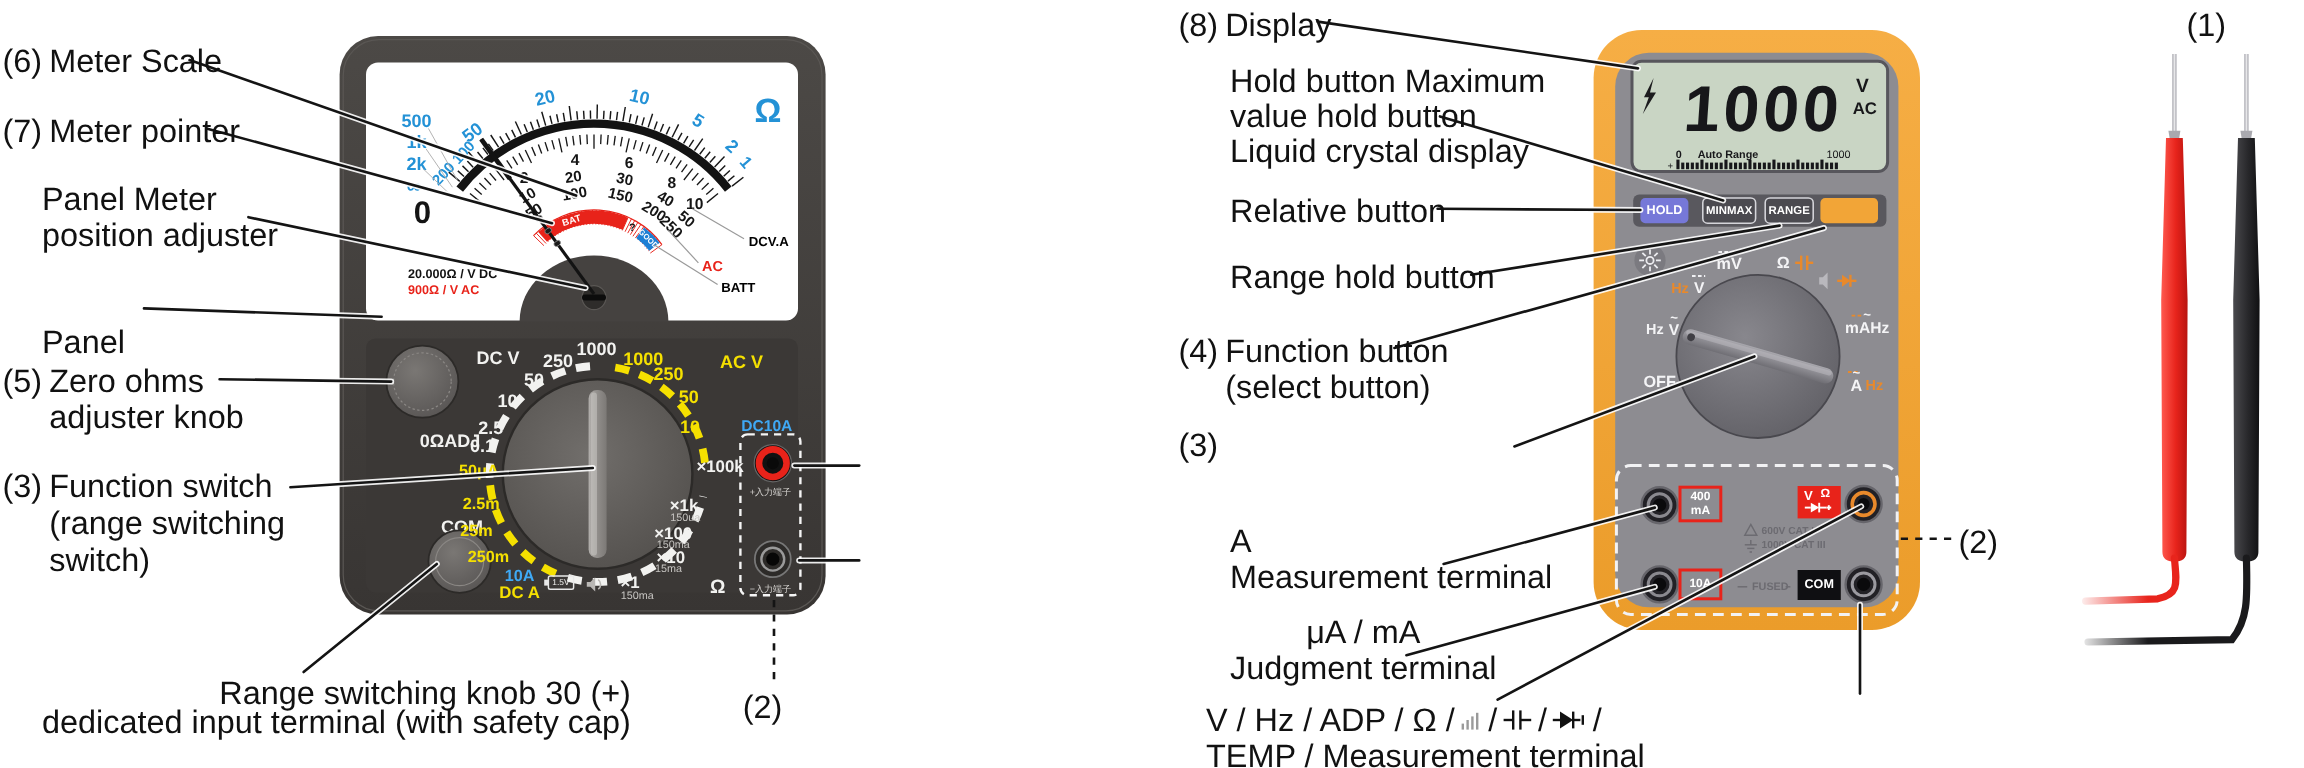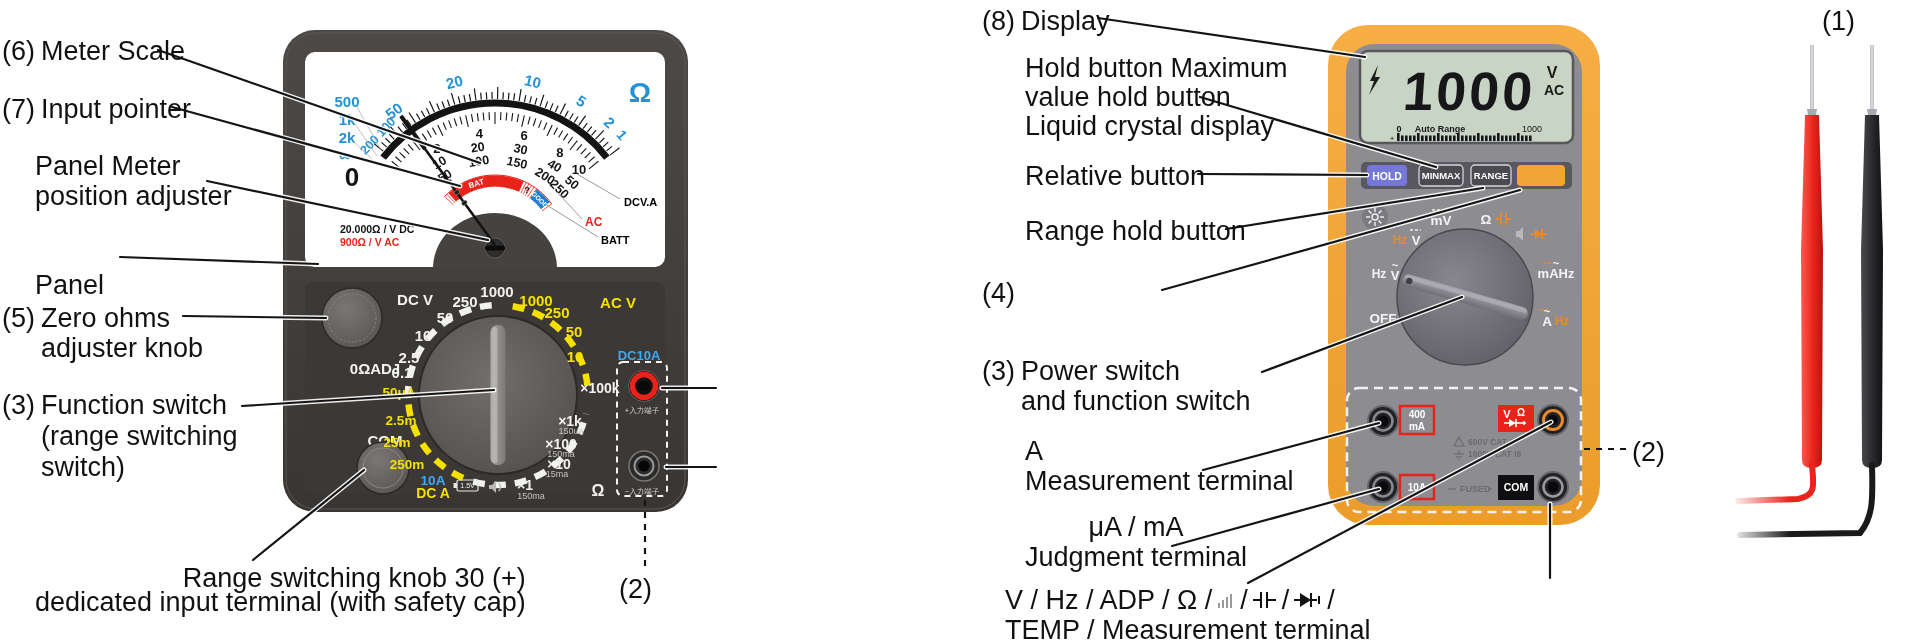--- a/index.html
+++ b/index.html
@@ -624,21 +624,21 @@
       <line x1="1584" y1="449" x2="1627" y2="449"></line>
     </g>
   </svg>
 
   <div class="callout" style="left:2px;top:36px;">
     <span class="num">(6)</span>
     <span>Meter Scale</span>
   </div>
   <div class="callout" style="left:2px;top:94px;">
     <span class="num">(7)</span>
-    <span>Input pointer</span>
+    <span>Meter pointer</span>
   </div>
   <div class="callout" style="left:35px;top:151px;width:240px;">
     <span>Panel Meter
 position adjuster</span>
   </div>
   <div class="callout" style="left:35px;top:246px;margin-top:24px;">
     <span>Panel</span>
   </div>
   <div class="callout" style="left:2px;top:303px;">
     <span class="num">(5)</span>
@@ -669,25 +669,25 @@
 Liquid crystal display</span>
   </div>
   <div class="callout" style="left:1025px;top:161px;">
     <span>Relative button</span>
   </div>
   <div class="callout" style="left:1025px;top:216px;">
     <span>Range hold button</span>
   </div>
   <div class="callout" style="left:982px;top:278px;">
     <span class="num">(4)</span>
+    <span>Function button
+(select button)</span>
   </div>
   <div class="callout" style="left:982px;top:356px;">
     <span class="num">(3)</span>
-    <span>Power switch
-and function switch</span>
   </div>
   <div class="callout" style="left:1025px;top:436px;">
     <span>A
 Measurement terminal</span>
   </div>
   <div class="callout" style="left:1025px;top:512px;text-align:center;">
     <span>μA / mA
 Judgment terminal</span>
   </div>
   <div class="callout" style="left:1005px;top:585px;flex-direction:column;gap:0;">

